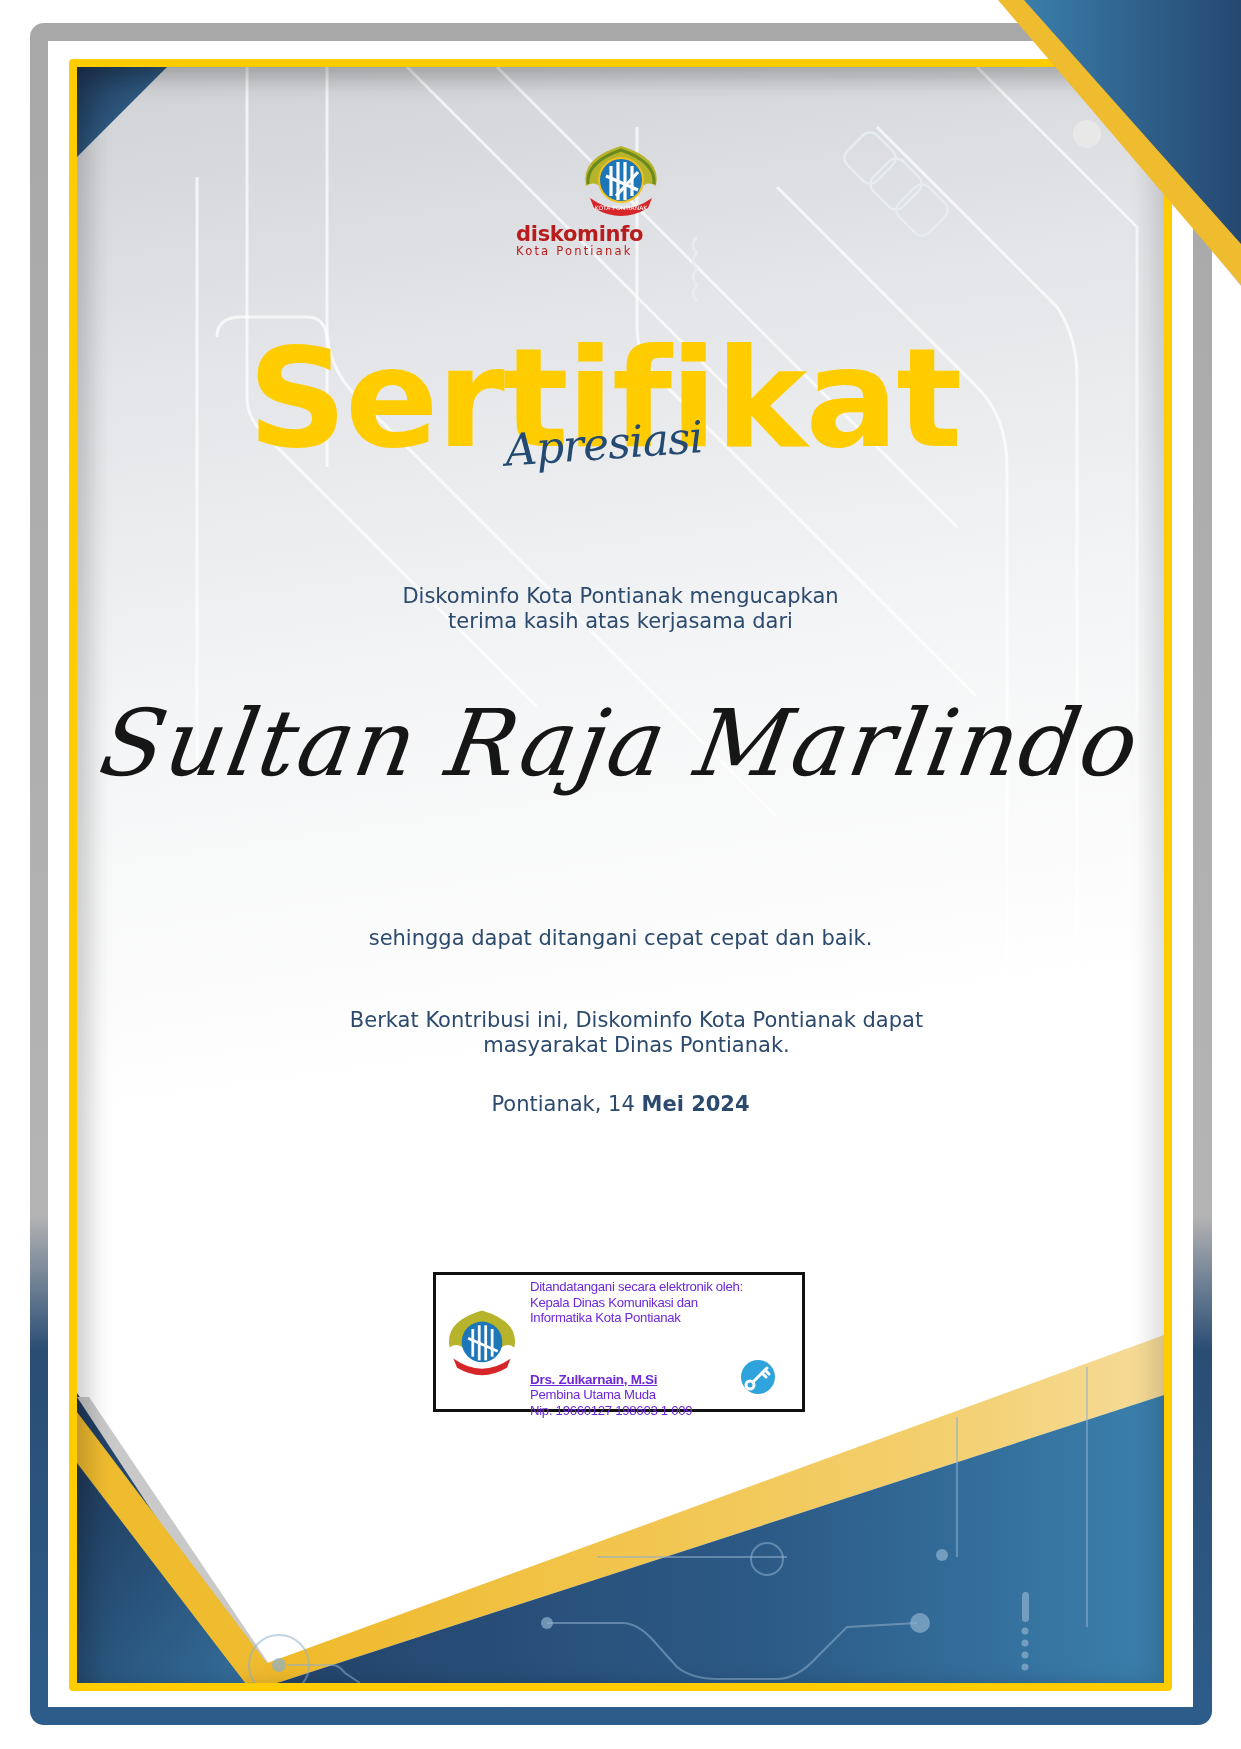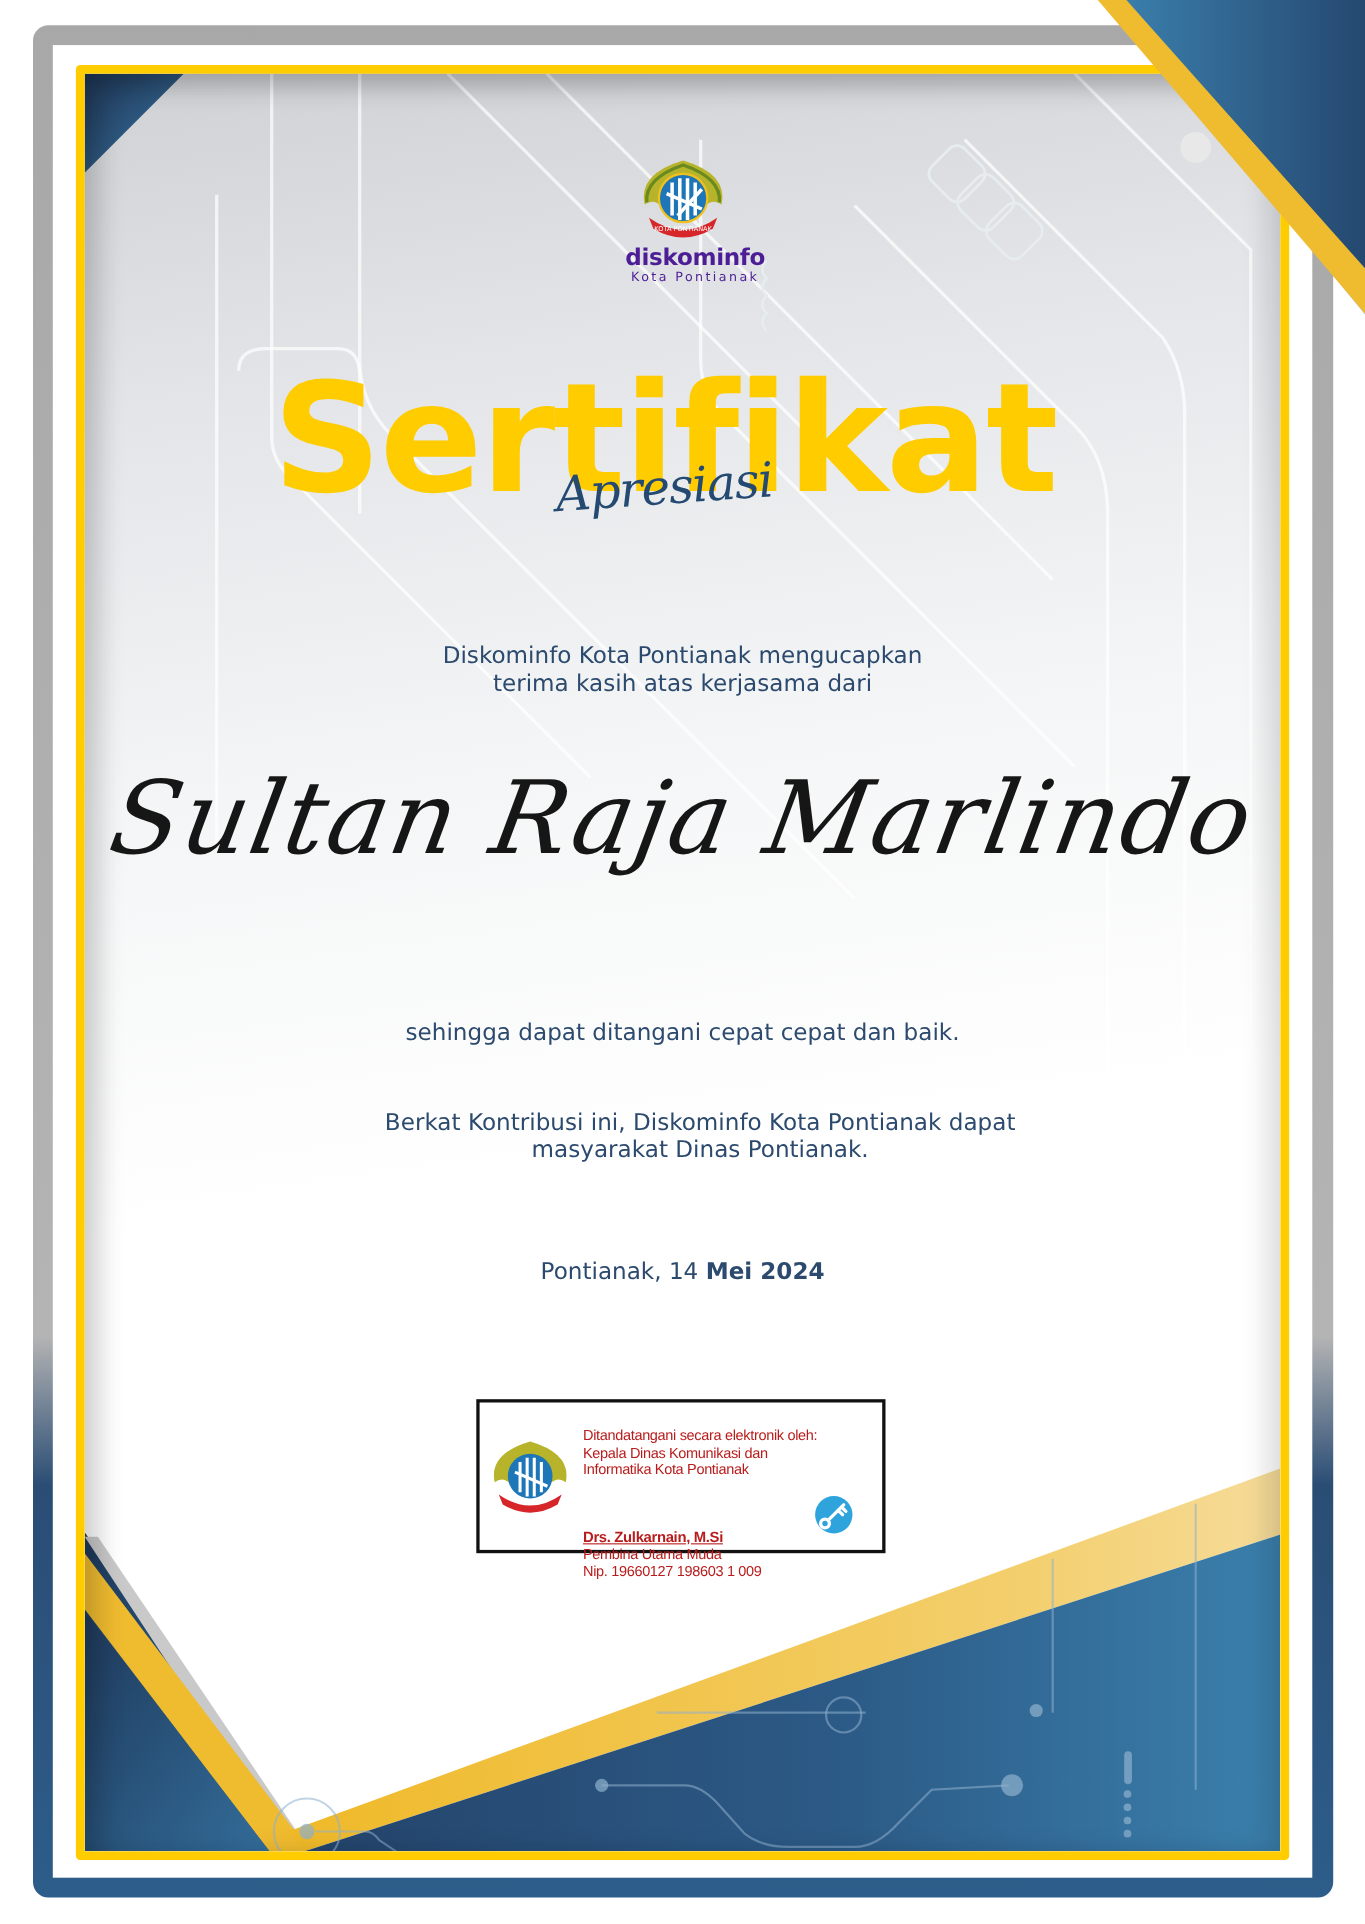--- a/index.html
+++ b/index.html
@@ -5,30 +5,30 @@
   html, body { margin:0; padding:0; background:#ffffff; }
   body { width:1241px; height:1749px; position:relative; overflow:hidden; font-family:"DejaVu Sans", sans-serif; }
   .abs { position:absolute; }
   #outer-frame { left:30px; top:23px; width:1182px; height:1702px; border-radius:14px; background:linear-gradient(180deg,#a8a8a8 0%,#b4b4b4 70%,#2a4d74 78%,#2d5d8a 100%); }
   #outer-white { left:48px; top:41px; width:1145px; height:1666px; background:#ffffff; }
   #yellow-frame { left:69px; top:59px; width:1103px; height:1632px; background:#ffcc00; border-radius:4px; }
   #inner-panel { left:77px; top:67px; width:1087px; height:1616px; overflow:hidden;
      background:linear-gradient(172deg,#cfd1d4 0%,#e3e5e8 18%,#f4f5f6 38%,#ffffff 60%,#ffffff 100%); }
   #inner-shadow { left:0; top:0; width:100%; height:100%; box-shadow: inset 14px 14px 22px rgba(0,0,0,0.18), inset -14px 0 22px rgba(0,0,0,0.12); pointer-events:none; }
   svg.fill { position:absolute; left:0; top:0; }
-  .logo-text { left:532px; top:222px; width:200px; text-align:center; color:#4c1d95; }
+  .logo-text { left:516px; top:222px; width:200px; text-align:left; color:#b91c1c; }
   .logo-name { font-family:"DejaVu Sans", sans-serif; font-weight:bold; font-size:21px; letter-spacing:-0.3px; }
   .logo-sub { font-family:"DejaVu Sans", sans-serif; font-size:11.5px; letter-spacing:2.2px; margin-top:-2px; }
   #title { left:0; width:1208px; top:330px; text-align:center; font-family:"DejaVu Sans", sans-serif; font-weight:bold; font-size:138px; color:#ffcc00; letter-spacing:-2px; line-height:1; }
   #subtitle-script { left:505px; top:418px; font-family:"DejaVu Serif", serif; font-style:italic; font-size:44px; color:#244a72; transform:rotate(-4deg); letter-spacing:-1px; }
   .navy { color:#2c4a6e; }
   .para { left:0; width:1241px; text-align:center; font-family:"DejaVu Sans", sans-serif; font-size:21px; line-height:25px;margin-top:40px; }
   #recipient { left:0; width:1241px; top:690px; text-align:center; font-family:"DejaVu Serif", serif; font-style:italic; font-size:92px; color:#161616; letter-spacing:2px; transform:skewX(-10deg); }
   #sig-box { left:433px; top:1272px; width:366px; height:134px; border:3px solid #111; background:#ffffff; }
-  #sig-text { left:94px; top:22px; font-family:"Liberation Sans", sans-serif; font-size:13.2px; line-height:15.5px; color:#b91c1c; letter-spacing:-0.3px; }
+  #sig-text { left:94px; top:4px; font-family:"Liberation Sans", sans-serif; font-size:13.2px; line-height:15.5px; color:#6d28d9; letter-spacing:-0.3px; }
   #sig-name { font-weight:bold; text-decoration:underline; font-size:13.5px;margin-top:32px; }
 </style>
 </head>
 <body>
 
 <div class="abs" id="outer-frame"></div>
 <div class="abs" id="outer-white"></div>
 <div class="abs" id="yellow-frame"></div>
 
 <div class="abs" id="inner-panel">
@@ -159,21 +159,21 @@
 <div class="abs" id="recipient">Sultan Raja Marlindo</div>
 
 <div class="abs para navy" style="top:886px;">
   <div>sehingga dapat ditangani cepat cepat dan baik.</div>
 </div>
 <div class="abs para navy" style="top:968px;padding-left:16px;">
   <div>Berkat Kontribusi ini, Diskominfo Kota Pontianak dapat</div>
   <div>masyarakat Dinas Pontianak.</div>
 </div>
 
-<div class="abs para navy" style="top:1104px;">
+<div class="abs para navy" style="top:1052px;">
   <span>Pontianak, 14 </span><b>Mei 2024</b>
 </div>
 
 <div class="abs" id="sig-box">
   <svg class="abs" style="left:6px;top:30px" width="80" height="72" viewBox="0 0 86 78">
     <path d="M8 46 Q2 18 43 6 Q84 18 78 46 Q70 40 62 48 Q43 20 24 48 Q16 40 8 46 Z" fill="#b7b32a"></path>
     <circle cx="43" cy="40" r="22" fill="#1c76b8"></circle>
     <g stroke="#ffffff" stroke-width="3">
       <line x1="33" y1="26" x2="33" y2="56"></line>
         <line x1="40" y1="22" x2="40" y2="60"></line>

